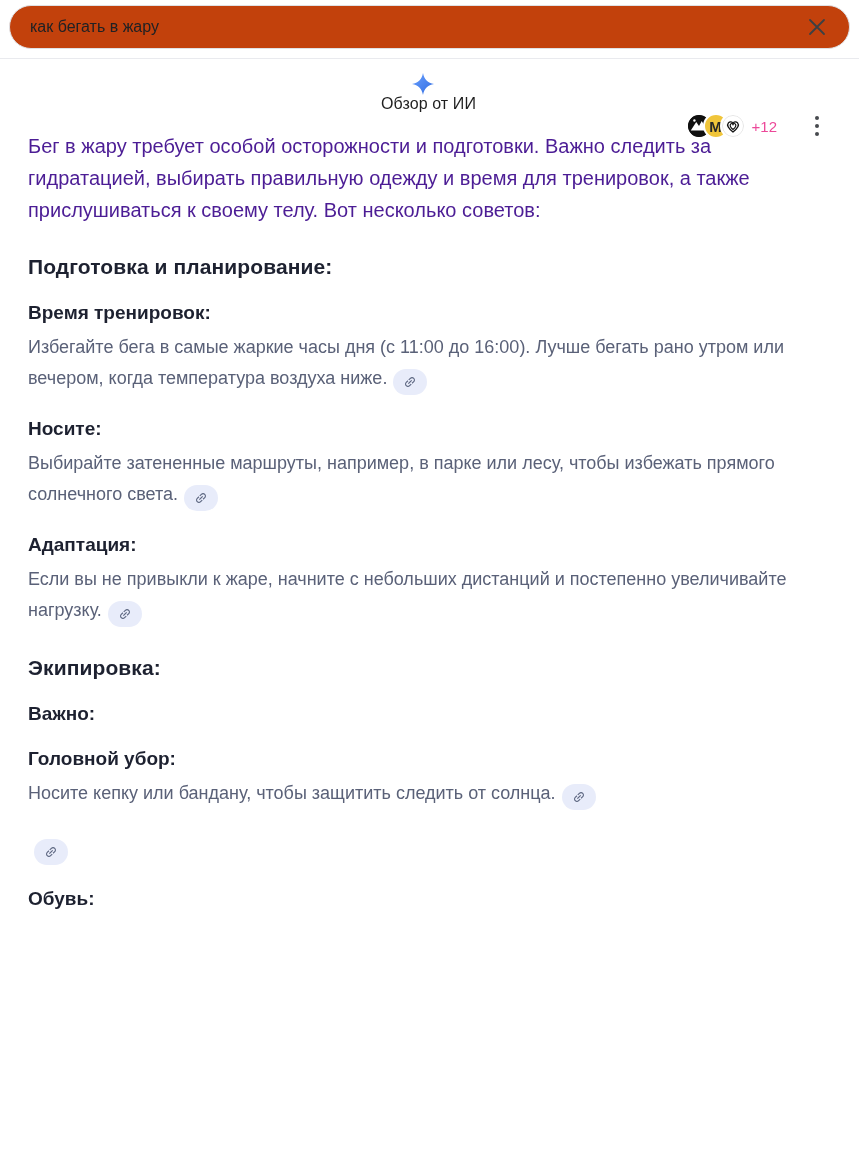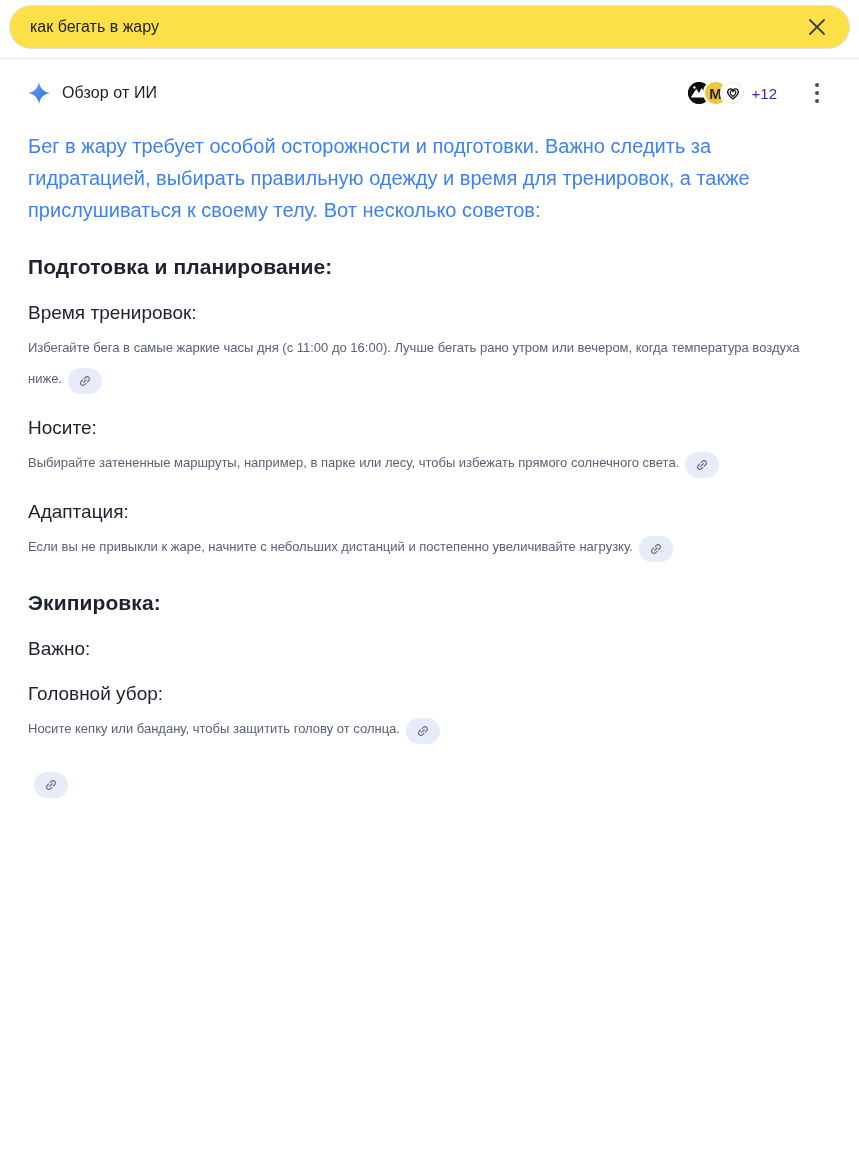--- a/index.html
+++ b/index.html
@@ -8,21 +8,21 @@
 
   
   .searchbar {
     margin: 5px 9px 0 9px;
     height: 44px;
     border: 1px solid #dfe1e5;
     border-radius: 24px;
     display: flex;
     align-items: center;
     padding: 0 18px 0 20px;
-    background: #fde047;
+    background: #c2410c;
   }
   .searchbar input {
     border: none; outline: none;
     font-family: "Liberation Sans", "DejaVu Sans", sans-serif;
     font-size: 16px; color: #202124;
     flex: 1; background: transparent;
   }
   .close-btn {
     width: 28px; height: 28px;
     display: flex; align-items: center; justify-content: center;
@@ -30,68 +30,69 @@
   }
   .top-divider { margin-top: 9px; border-bottom: 1px solid #e9eaee; }
 
   
   .content { padding: 0 30px 0 28px; }
 
   .overview-header {
     margin-top: 14px;
     display: flex; align-items: center;
     height: 40px;
+    flex-direction: column;
   }
   .sparkle { width: 22px; height: 22px; margin-right: 12px; flex: 0 0 auto; }
   .overview-title { font-size: 16px; font-weight: 500; color: #1f1f1f; letter-spacing: .1px; }
 
   .header-right { margin-left: auto; display: flex; align-items: center; }
   .avatar-stack { display: flex; align-items: center; }
   .avatar {
     width: 26px; height: 26px; border-radius: 50%;
     border: 2px solid #fff;
     display: flex; align-items: center; justify-content: center;
     overflow: hidden; cursor: pointer; flex: 0 0 auto;
     background: #fff;
   }
   .avatar + .avatar { margin-left: -9px; }
   .avatar.letter {
     background: #f0c53a; color: #272727;
     font-weight: 700; font-size: 15px;
   }
   .more-sources {
-    margin-left: 6px; font-size: 15px; color: #4c1d95;
+    margin-left: 6px; font-size: 15px; color: #ec4899;
     text-decoration: none; cursor: pointer;
   }
   .kebab {
     margin-left: 28px; width: 24px; height: 26px;
     display: flex; flex-direction: column; align-items: center; justify-content: center;
     gap: 4px; cursor: pointer; background: none; border: none;
   }
   .kebab span { width: 4px; height: 4px; border-radius: 50%; background: #474a4f; }
 
   
   .intro {
     margin-top: 17px;
     font-size: 20px; line-height: 32px;
-    color: #3b82f6;
+    color: #4c1d95;
     max-width: 805px;
   }
   .section { margin-top: 29px; }
   .section-heading {
     font-size: 21px; font-weight: 700; color: #1d2130;
     letter-spacing: .1px;
   }
   .item { margin-top: 23px; }
   .item-title {
-    font-size: 19px; font-weight: 400; color: #1d2130;
+    font-size: 19px; font-weight: 700; color: #1d2130;
     margin-bottom: 8px;
   }
   .item-body {
-    font-size: 13px; line-height: 31px;
+    font-size: 18px; line-height: 31px;
     color: #5a6178;
     max-width: 800px;
   }
   .link-chip {
     display: inline-flex; align-items: center; justify-content: center;
     width: 34px; height: 26px;
     background: #e8ecfa; border-radius: 14px;
     vertical-align: -5px; margin-left: 6px;
     cursor: pointer; border: none;
   }
@@ -202,36 +203,40 @@
 
   <div class="section">
     <div class="section-heading">Экипировка:</div>
     <div>
   <div class="item">
     <div class="item-title">Важно:</div>
   </div>
 
   <div class="item">
     <div class="item-title">Головной убор:</div>
-    <p class="item-body"><span>Носите кепку или бандану, чтобы защитить голову от солнца.</span><button class="link-chip">
+    <p class="item-body"><span>Носите кепку или бандану, чтобы защитить следить от солнца.</span><button class="link-chip">
                 <span style="display:flex">
                   <svg width="14" height="14" viewBox="0 0 24 24" style="transform:rotate(-45deg)">
                     <path d="M3.9 12c0-1.7 1.4-3.1 3.1-3.1h4V7H7c-2.8 0-5 2.2-5 5s2.2 5 5 5h4v-1.9H7c-1.7 0-3.1-1.4-3.1-3.1zM8 13h8v-2H8v2zm9-6h-4v1.9h4c1.7 0 3.1 1.4 3.1 3.1s-1.4 3.1-3.1 3.1h-4V17h4c2.8 0 5-2.2 5-5s-2.2-5-5-5z" fill="#5c6680"></path>
                   </svg>
                 </span>
               </button></p>
   </div>
 
   <div class="item">
     <p class="item-body"><button class="link-chip">
                 <span style="display:flex">
                   <svg width="14" height="14" viewBox="0 0 24 24" style="transform:rotate(-45deg)">
                     <path d="M3.9 12c0-1.7 1.4-3.1 3.1-3.1h4V7H7c-2.8 0-5 2.2-5 5s2.2 5 5 5h4v-1.9H7c-1.7 0-3.1-1.4-3.1-3.1zM8 13h8v-2H8v2zm9-6h-4v1.9h4c1.7 0 3.1 1.4 3.1 3.1s-1.4 3.1-3.1 3.1h-4V17h4c2.8 0 5-2.2 5-5s-2.2-5-5-5z" fill="#5c6680"></path>
                   </svg>
                 </span>
               </button></p>
   </div>
 
+  <div class="item">
+    <div class="item-title">Обувь:</div>
+    <p class="item-body"></p>
+  </div>
 
 </div>
   </div>
 </div>
 </div>
 
 </body></html>

